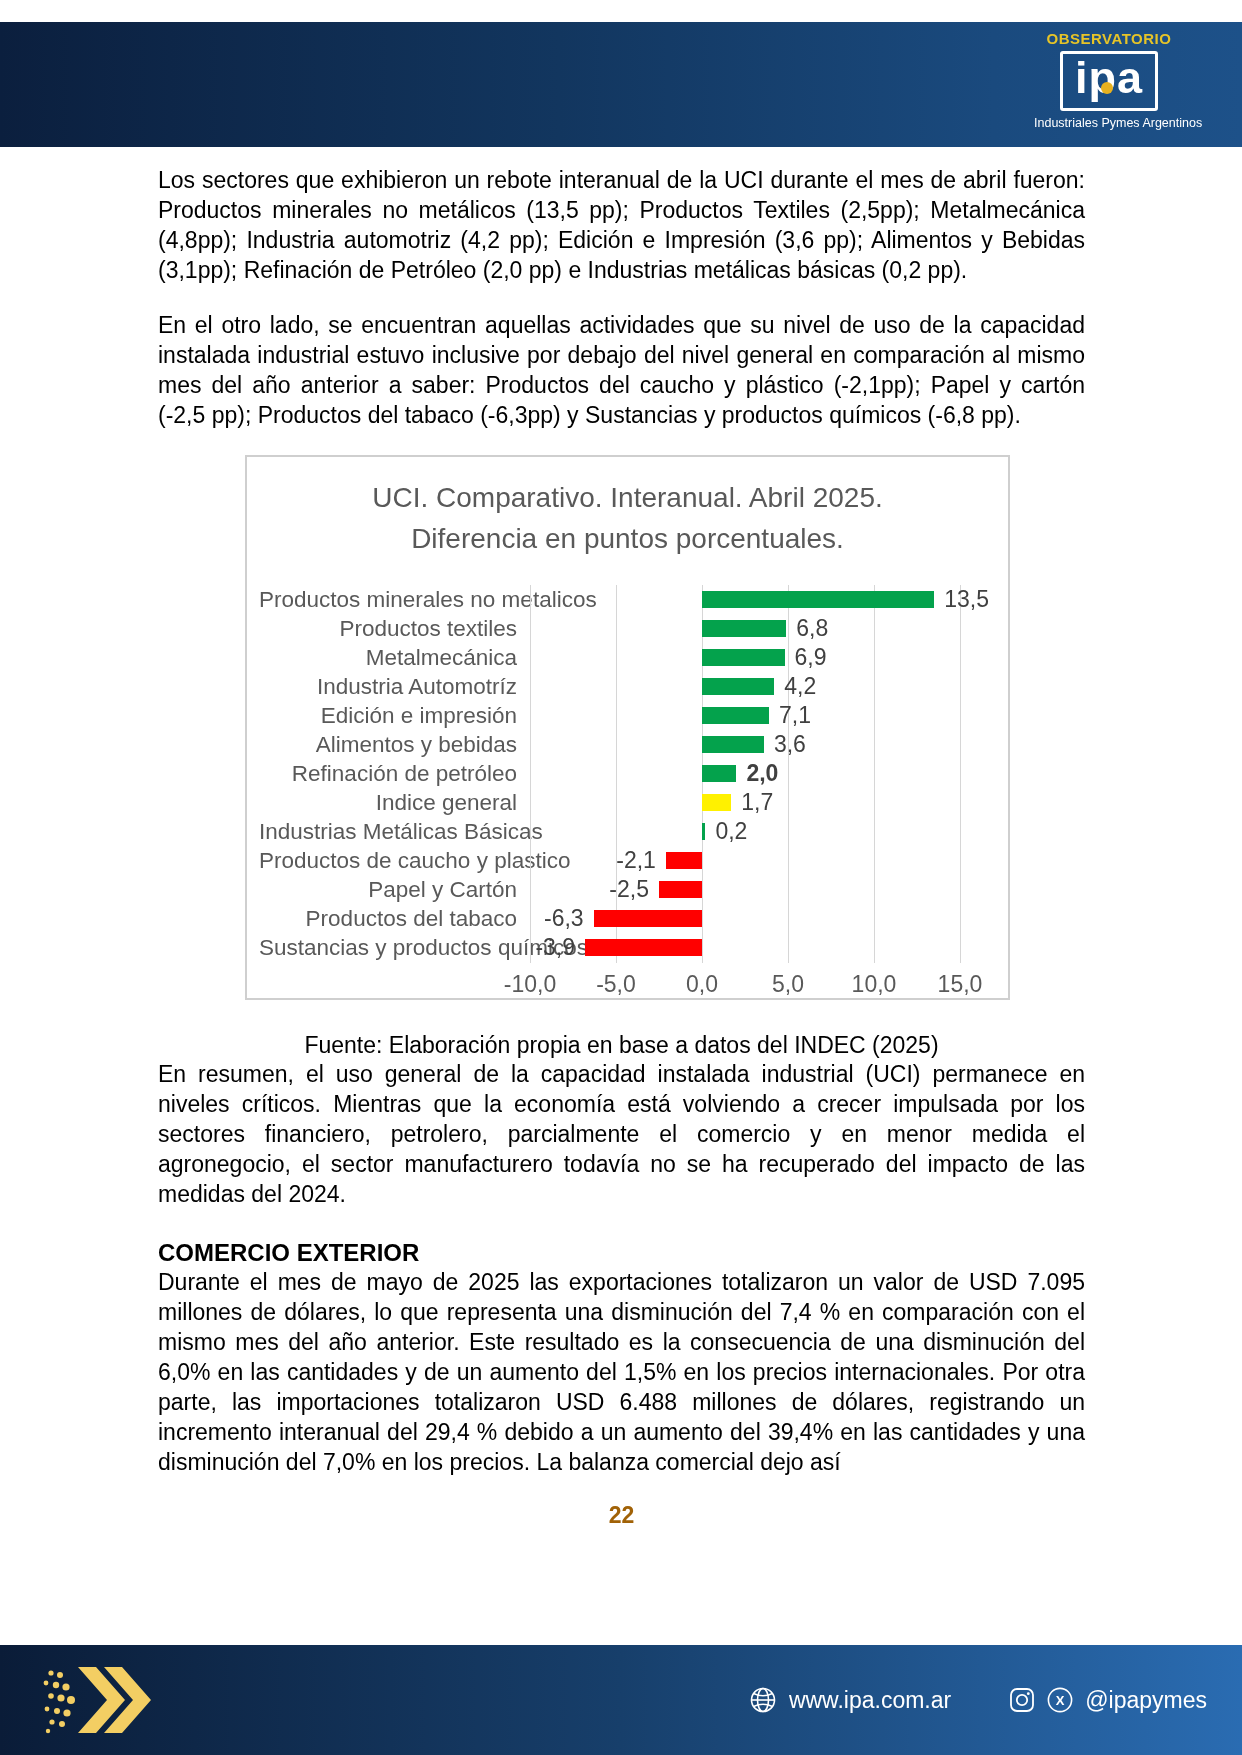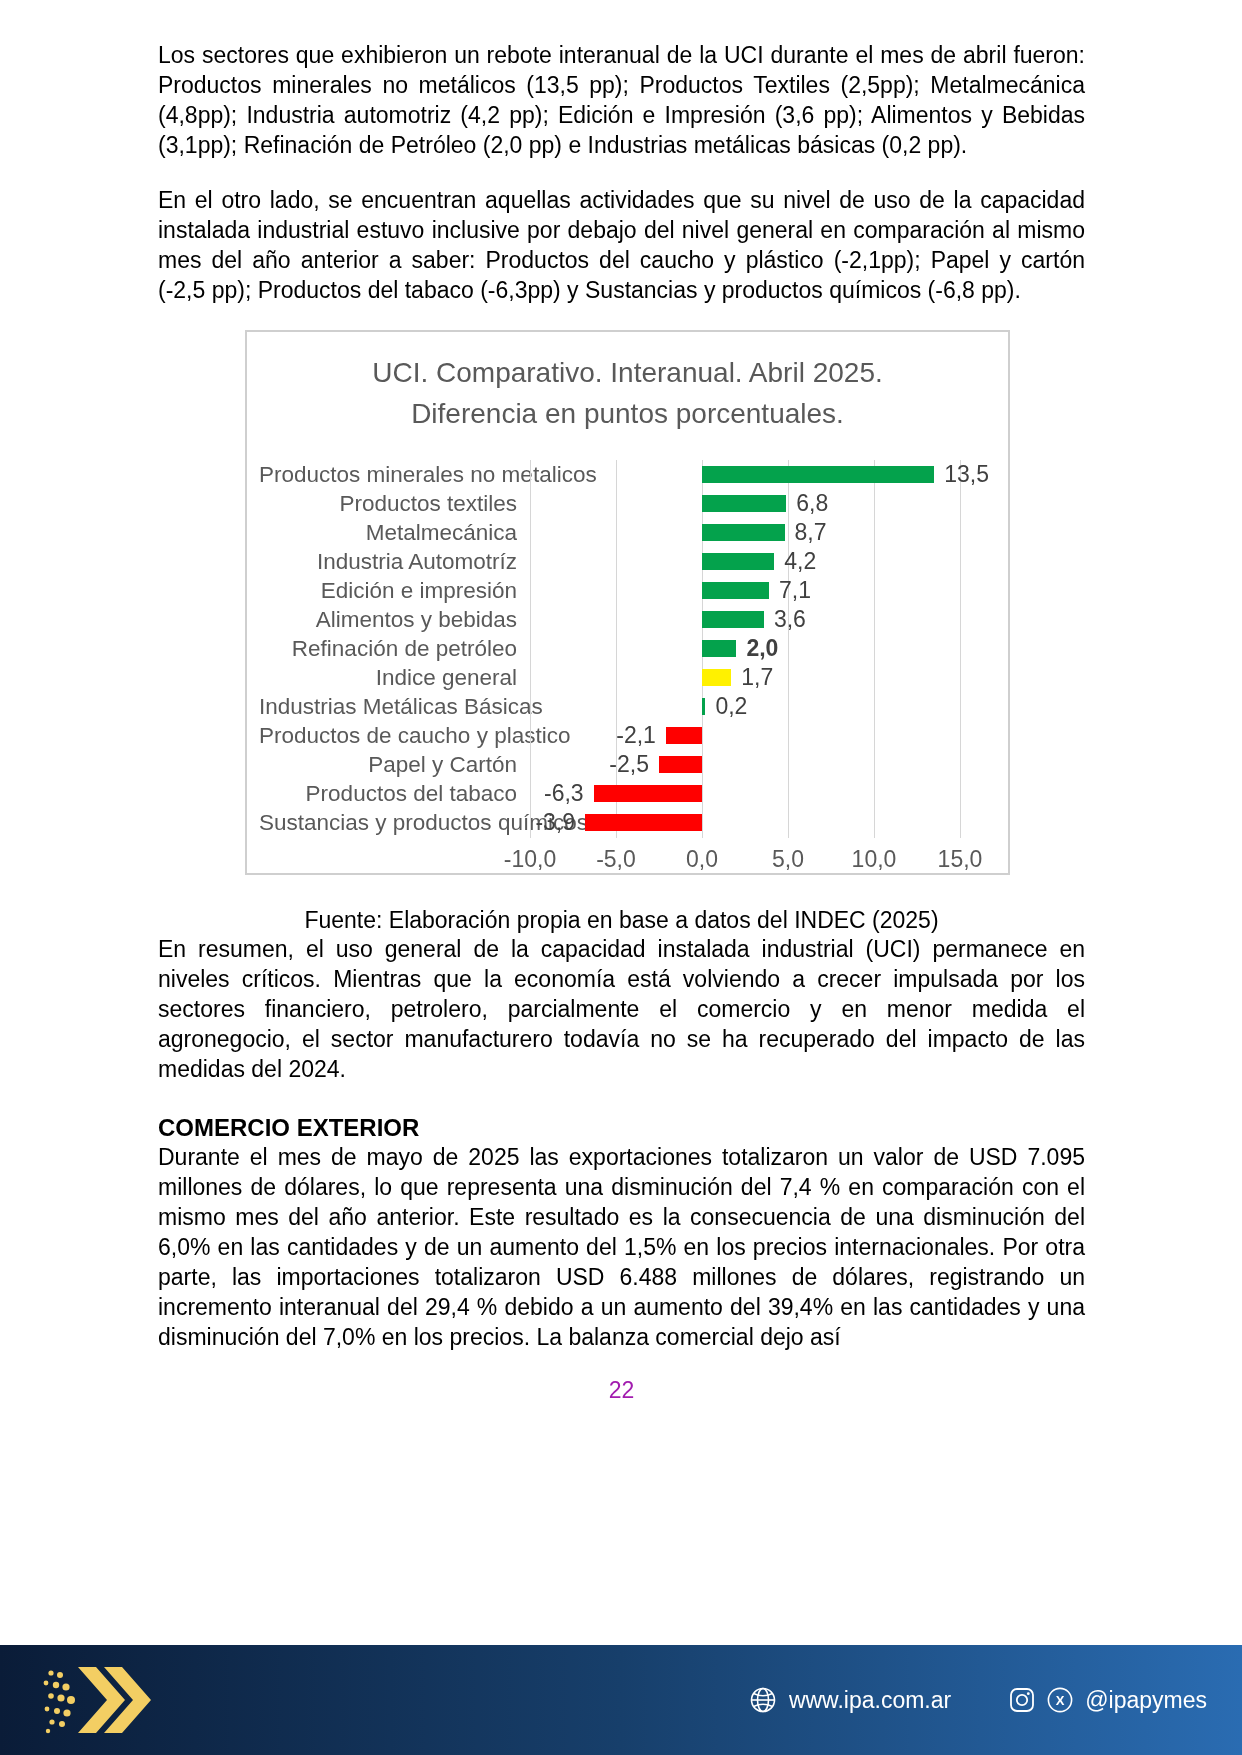--- a/index.html
+++ b/index.html
@@ -18,21 +18,21 @@
     border-radius:50%;background:#e8b11e;}
   .logo-tagline{margin-top:5px;color:#fff;font-size:12.5px;white-space:nowrap;}
   
   .content{padding:0 157px 0 158px;}
   p.body{margin:0 0 25px 0;font-size:23px;line-height:30px;text-align:justify;}
   p.first{margin-top:18px;}
   .fuente{margin:32px 0 0 0;font-size:23px;text-align:center;}
   .sec-heading{margin:30px 0 0 0;font-size:24px;font-weight:bold;}
   .p3{margin-top:18px;}
   .p4{margin-top:22px;margin-bottom:0;}
-  .page-num{margin-top:16px;text-align:center;font-size:23px;color:#a21caf;}
+  .page-num{margin-top:16px;text-align:center;font-size:23px;color:#a16207;font-weight:bold;}
   
   .chart-box{position:relative;box-sizing:border-box;width:765px;height:545px;
     margin:25px 0 0 87px;border:2px solid #cfcfcf;background:#fff;}
   .chart-title{margin-top:20px;text-align:center;color:#595959;font-size:28px;line-height:41px;}
   .cat-col{position:absolute;left:12px;top:128px;width:258px;height:378px;}
   .cat-label{position:absolute;right:0;height:29px;line-height:29px;width:100%;
     text-align:right;color:#595959;font-size:22.5px;white-space:nowrap;}
   .plot{position:absolute;left:283px;top:128px;width:430px;height:378px;}
   .gridline{position:absolute;top:0;width:1px;height:100%;background:#d6d6d6;}
   .bar{position:absolute;height:17px;}
@@ -49,20 +49,30 @@
   .footer-right .gap{width:34px;}
   .f-text{white-space:nowrap;color:#fff;text-decoration:none;}
 </style>
 </head>
 <body>
 
 <div class="page">
 
   <div class="top-strip"></div>
 
+  <div class="header-band">
+    <div class="logo-block">
+      <div class="logo-obs">OBSERVATORIO</div>
+      <div class="ipa-box">
+        <span class="ipa-txt">ipa</span>
+        <span class="ipa-pdot"></span>
+      </div>
+      <div class="logo-tagline">Industriales Pymes Argentinos</div>
+    </div>
+  </div>
 
   <div class="content">
     <p class="body first">Los sectores que exhibieron un rebote interanual de la UCI durante el mes de abril fueron: Productos minerales no metálicos (13,5 pp); Productos Textiles (2,5pp); Metalmecánica (4,8pp); Industria automotriz (4,2 pp); Edición e Impresión (3,6 pp); Alimentos y Bebidas (3,1pp); Refinación de Petróleo (2,0 pp) e Industrias metálicas básicas (0,2 pp).</p>
     <p class="body">En el otro lado, se encuentran aquellas actividades que su nivel de uso de la capacidad instalada industrial estuvo inclusive por debajo del nivel general en comparación al mismo mes del año anterior a saber:  Productos del caucho y plástico (-2,1pp); Papel y cartón (-2,5 pp); Productos del tabaco (-6,3pp) y Sustancias y productos químicos (-6,8 pp).</p>
 
     <div class="chart-box">
       <div class="chart-title">
         <div>UCI. Comparativo. Interanual. Abril 2025.</div>
         <div>Diferencia en puntos porcentuales.</div>
       </div>
@@ -86,21 +96,21 @@
           <div class="gridline" style="left: 86px;"></div>
           <div class="gridline" style="left: 172px;"></div>
           <div class="gridline" style="left: 258px;"></div>
           <div class="gridline" style="left: 344px;"></div>
           <div class="gridline" style="left: 430px;"></div>
           <div class="bar" style="top: 6px; left: 172px; width: 232.2px; background: rgb(4, 162, 76);"></div>
           <div class="val-label" style="top: 0px; left: 414.2px;">13,5</div>
           <div class="bar" style="top: 35px; left: 172px; width: 84.28px; background: rgb(4, 162, 76);"></div>
           <div class="val-label" style="top: 29px; left: 266.28px;">6,8</div>
           <div class="bar" style="top: 64px; left: 172px; width: 82.56px; background: rgb(4, 162, 76);"></div>
-          <div class="val-label" style="top: 58px; left: 264.56px;">8,7</div>
+          <div class="val-label" style="top: 58px; left: 264.56px;">6,9</div>
           <div class="bar" style="top: 93px; left: 172px; width: 72.24px; background: rgb(4, 162, 76);"></div>
           <div class="val-label" style="top: 87px; left: 254.24px;">4,2</div>
           <div class="bar" style="top: 122px; left: 172px; width: 67.08px; background: rgb(4, 162, 76);"></div>
           <div class="val-label" style="top: 116px; left: 249.08px;">7,1</div>
           <div class="bar" style="top: 151px; left: 172px; width: 61.92px; background: rgb(4, 162, 76);"></div>
           <div class="val-label" style="top: 145px; left: 243.92px;">3,6</div>
           <div class="bar" style="top: 180px; left: 172px; width: 34.4px; background: rgb(4, 162, 76);"></div>
           <div class="val-label" style="top: 174px; left: 216.4px; font-weight: bold;">2,0</div>
           <div class="bar" style="top: 209px; left: 172px; width: 29.24px; background: rgb(255, 241, 0);"></div>
           <div class="val-label" style="top: 203px; left: 211.24px;">1,7</div>

